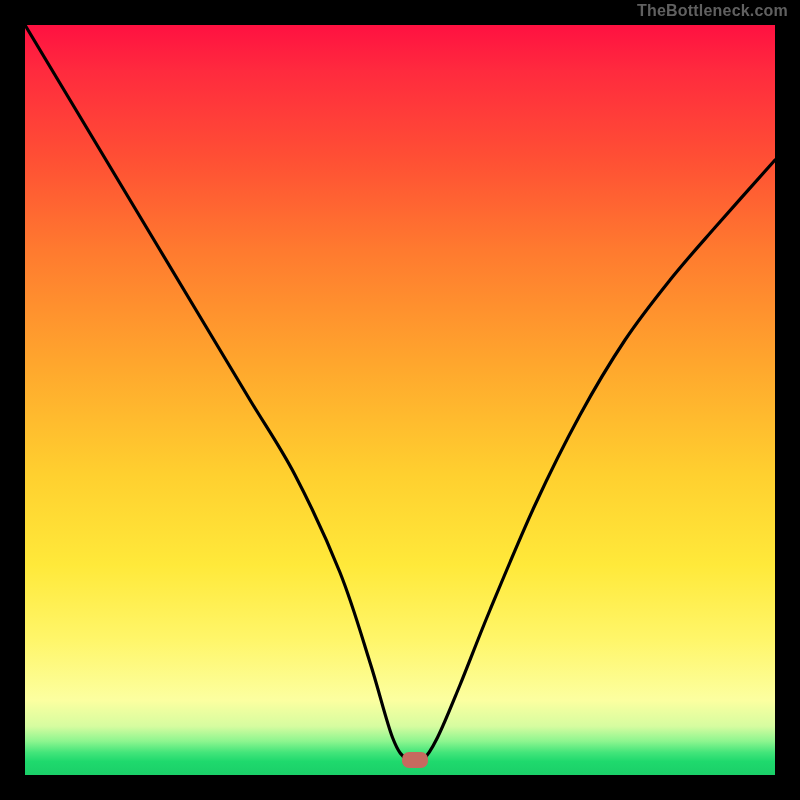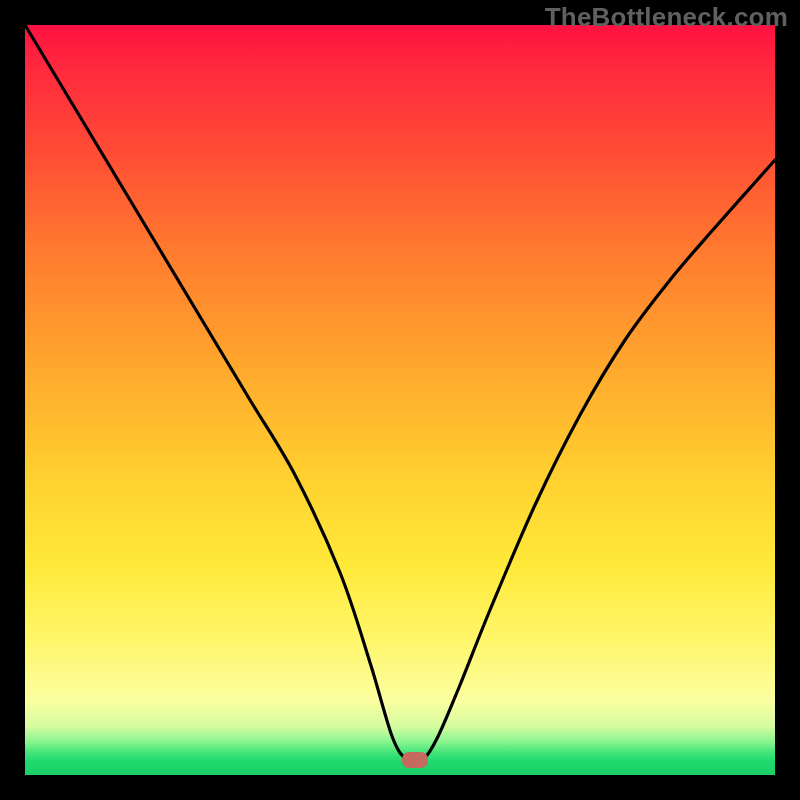--- a/index.html
+++ b/index.html
@@ -15,21 +15,21 @@
     position: relative;
     width: 800px;
     height: 800px;
     background: #000;
   }
   .watermark {
     position: absolute;
     top: 2px;
     right: 12px;
     color: #606060;
-    font-size: 26px;
+    font-size: 16px;
     font-weight: 600;
     letter-spacing: 0.2px;
     z-index: 10;
   }
   .plot {
     position: absolute;
     left: 25px;
     top: 25px;
     width: 750px;
     height: 750px;

